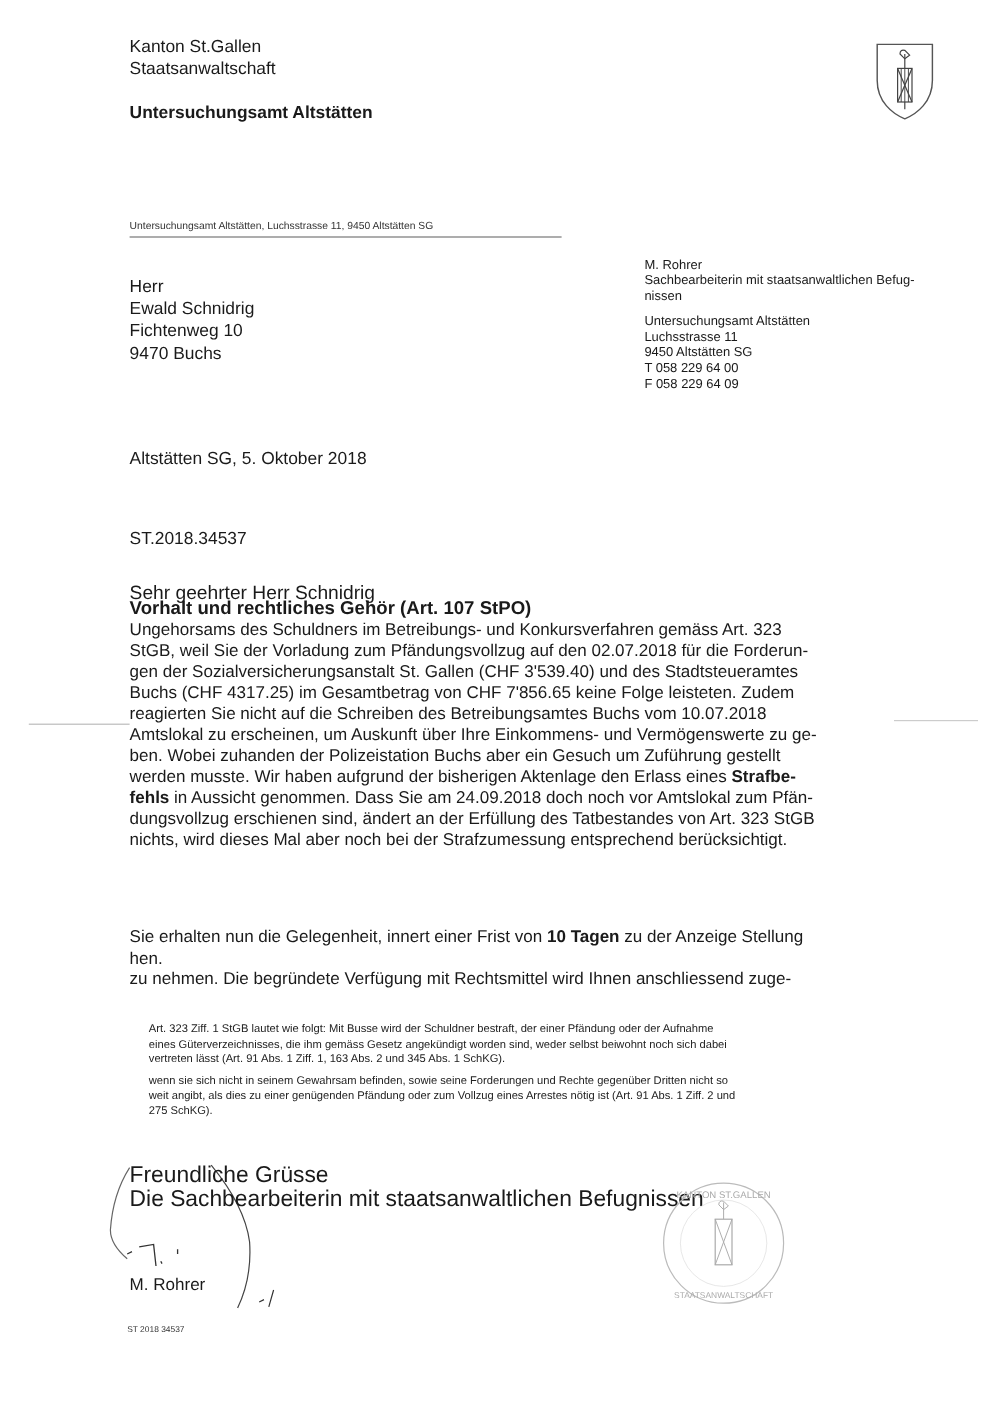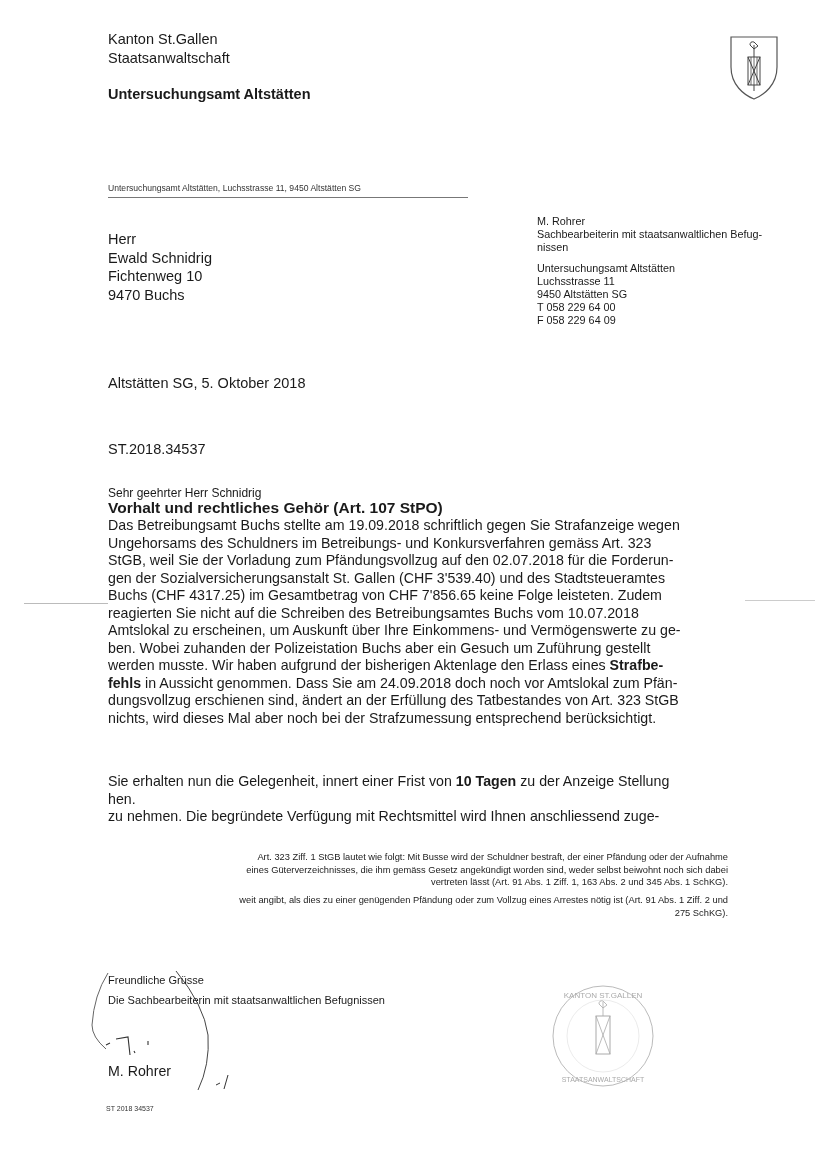--- a/index.html
+++ b/index.html
@@ -11,29 +11,29 @@
   .hdr .office { font-weight: bold; margin-top: 17px; font-size: 14.5px; }
   .crest { left: 728px; top: 33px; width: 52px; height: 68px; }
   .sender-line { left: 108px; top: 183px; font-size: 8.6px; color: #333; width: 360px;
                  border-bottom: 1px solid #777; padding-bottom: 4px; }
   .recipient { left: 108px; top: 212px; font-size: 14.5px; line-height: 18.7px; margin-top: 18px; }
   .contact { left: 537px; top: 215px; font-size: 10.8px; line-height: 13.2px; width: 260px; }
   .contact .gap { height: 7px; }
   .date { left: 108px; top: 375px; font-size: 14.5px; }
   .ref { left: 108px; top: 441px; font-size: 14.5px; }
   .subject { left: 108px; top: 459px; font-size: 15.5px; font-weight: bold; margin-top: 40px; }
-  .salutation { left: 108px; top: 486px; font-size: 12px; }
+  .salutation { left: 108px; top: 486px; font-size: 16px; }
   .para { left: 108px; font-size: 14.2px; line-height: 17.5px; width: 640px; }
   .p1 { top: 517px; }
   .p2 { top: 773px; }
   .line { white-space: nowrap; }
-  .small { left: 108px; font-size: 9.3px; line-height: 12.5px; width: 620px; color: #222; text-align: right; }
+  .small { left: 124px; font-size: 9.3px; line-height: 12.5px; width: 620px; color: #222; }
   .s1 { top: 851px; }
   .s2 { top: 894px; }
-  .closing { left: 108px; top: 970px; font-size: 11px; line-height: 20px; }
+  .closing { left: 108px; top: 970px; font-size: 19px; line-height: 20px; }
   .signer { left: 108px; top: 1063px; font-size: 14.2px; }
   .footer-ref { left: 106px; top: 1105px; font-size: 7px; color: #333; }
   .stamp { left: 543px; top: 978px; width: 130px; height: 118px; }
   .sigcurve { left: 88px; top: 965px; width: 160px; height: 130px; }
   .stray { left: 24px; top: 603px; width: 84px; height: 1px; background: #bbb; }
   .stray2 { left: 745px; top: 600px; width: 70px; height: 1px; background: #ccc; }
 </style>
 </head>
 <body>
 
@@ -81,21 +81,20 @@
 
 <div class="abs date">Altstätten SG, 5. Oktober 2018</div>
 <div class="abs ref">ST.2018.34537</div>
 <div class="abs subject">Vorhalt und rechtliches Gehör (Art. 107 StPO)</div>
 <div class="abs salutation">Sehr geehrter Herr Schnidrig</div>
 
 <div class="abs stray"></div>
 <div class="abs stray2"></div>
 
 <div class="abs para p1">
-  <div class="line">Das Betreibungsamt Buchs stellte am 19.09.2018 schriftlich gegen Sie Strafanzeige wegen</div>
   <div class="line">Ungehorsams des Schuldners im Betreibungs- und Konkursverfahren gemäss Art. 323</div>
   <div class="line">StGB, weil Sie der Vorladung zum Pfändungsvollzug auf den 02.07.2018 für die Forderun-</div>
   <div class="line">gen der Sozialversicherungsanstalt St. Gallen (CHF 3'539.40) und des Stadtsteueramtes</div>
   <div class="line">Buchs (CHF 4317.25) im Gesamtbetrag von CHF 7'856.65 keine Folge leisteten. Zudem</div>
   <div class="line">reagierten Sie nicht auf die Schreiben des Betreibungsamtes Buchs vom 10.07.2018</div>
   <div class="line">Amtslokal zu erscheinen, um Auskunft über Ihre Einkommens- und Vermögenswerte zu ge-</div>
   <div class="line">ben. Wobei zuhanden der Polizeistation Buchs aber ein Gesuch um Zuführung gestellt</div>
   <div class="line"><span>werden musste. Wir haben aufgrund der bisherigen Aktenlage den Erlass eines </span><b>Strafbe-</b></div>
   <div class="line"><b>fehls</b><span> in Aussicht genommen. Dass Sie am 24.09.2018 doch noch vor Amtslokal zum Pfän-</span></div>
   <div class="line">dungsvollzug erschienen sind, ändert an der Erfüllung des Tatbestandes von Art. 323 StGB</div>
@@ -107,20 +106,21 @@
   <div class="line">hen.</div>
   <div class="line">zu nehmen. Die begründete Verfügung mit Rechtsmittel wird Ihnen anschliessend zuge-</div>
 </div>
 
 <div class="abs small s1">
   <div class="line">Art. 323 Ziff. 1 StGB lautet wie folgt: Mit Busse wird der Schuldner bestraft, der einer Pfändung oder der Aufnahme</div>
   <div class="line">eines Güterverzeichnisses, die ihm gemäss Gesetz angekündigt worden sind, weder selbst beiwohnt noch sich dabei</div>
   <div class="line">vertreten lässt (Art. 91 Abs. 1 Ziff. 1, 163 Abs. 2 und 345 Abs. 1 SchKG).</div>
 </div>
 <div class="abs small s2">
+  <div class="line">wenn sie sich nicht in seinem Gewahrsam befinden, sowie seine Forderungen und Rechte gegenüber Dritten nicht so</div>
   <div class="line">weit angibt, als dies zu einer genügenden Pfändung oder zum Vollzug eines Arrestes nötig ist (Art. 91 Abs. 1 Ziff. 2 und</div>
   <div class="line">275 SchKG).</div>
 </div>
 
 <div class="abs sigcurve">
   <svg width="160" height="130" viewBox="0 0 160 130">
     <path d="M20 8 Q6 30 4 60 Q4 72 18 84" fill="none" stroke="#666" stroke-width="1"></path>
     <path d="M88 6 Q116 40 120 70 Q122 100 110 125" fill="none" stroke="#444" stroke-width="1"></path>
     <path d="M18 80 L22 78 M28 74 L40 72 L42 90 M46 86 L47 88 M60 76 L60 80" fill="none" stroke="#333" stroke-width="1.1"></path>
     <path d="M128 120 L132 118 M140 110 L136 124" fill="none" stroke="#333" stroke-width="1"></path>

